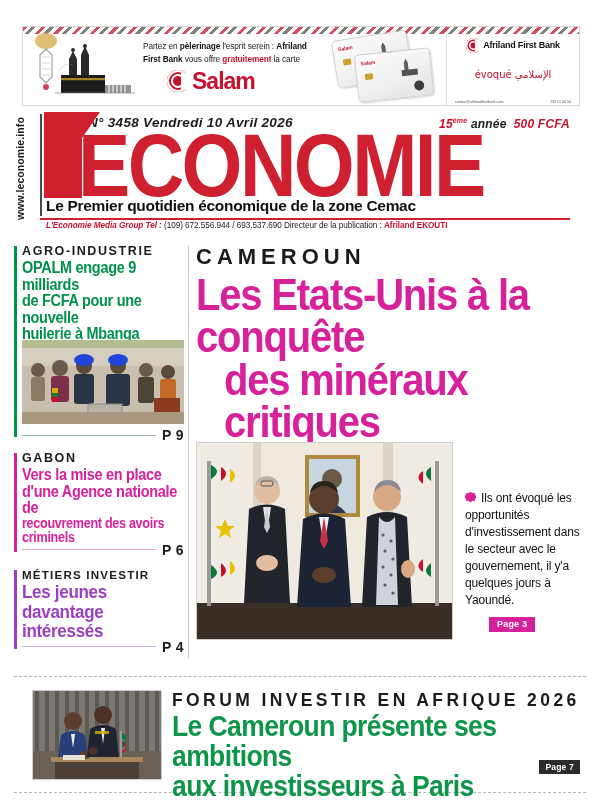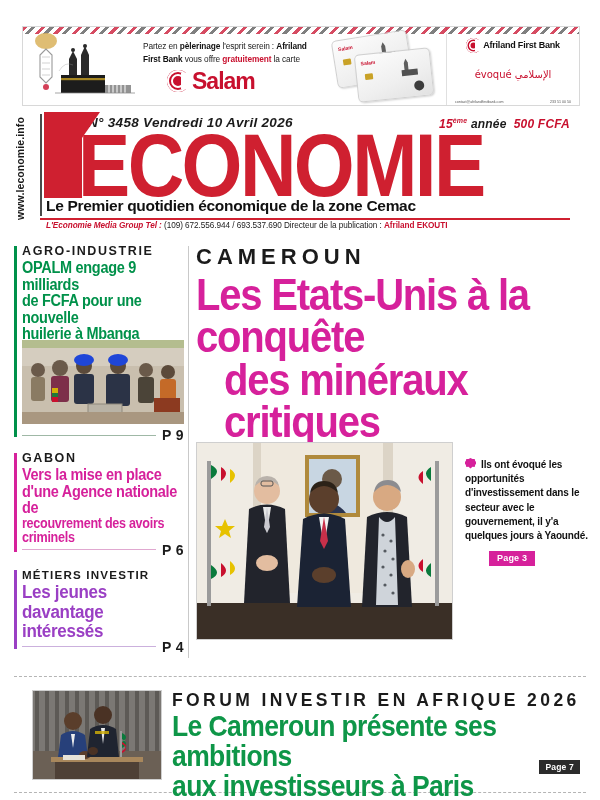--- a/index.html
+++ b/index.html
@@ -169,21 +169,21 @@
 
   .main-lower{position:absolute;left:196px;top:198px;width:392px;display:flex;}
   .main-photo{
     width:255px;height:196px;flex:none;border:1px solid #cfcfcf;position:relative;overflow:hidden;
     background:#e9e6df;
   }
   .side-quote{
     flex:1;padding-left:12px;padding-top:16px;
   }
   .sq-text{
-    font-size:10px;color:#111;line-height:1.42;letter-spacing:-.15px;font-weight:700;
+    font-size:12px;color:#111;line-height:1.42;letter-spacing:-.15px;font-weight:400;margin-top:32px;
   }
   .sq-bullet{
     display:inline-block;width:11px;height:11px;background:#d6219b;
     border-radius:3px;margin-right:5px;vertical-align:-1px;
     clip-path:polygon(50% 0,68% 10%,88% 8%,93% 28%,108% 45%,93% 62%,88% 82%,68% 80%,50% 95%,32% 80%,12% 82%,7% 62%,-8% 45%,7% 28%,12% 8%,32% 10%);
   }
   .page-badge{
     display:inline-block;background:#d6219b;color:#fff;font-size:9px;font-weight:bold;
     padding:2px 8px 2.5px 8px;margin-top:8px;margin-left:24px;letter-spacing:.2px;
   }

